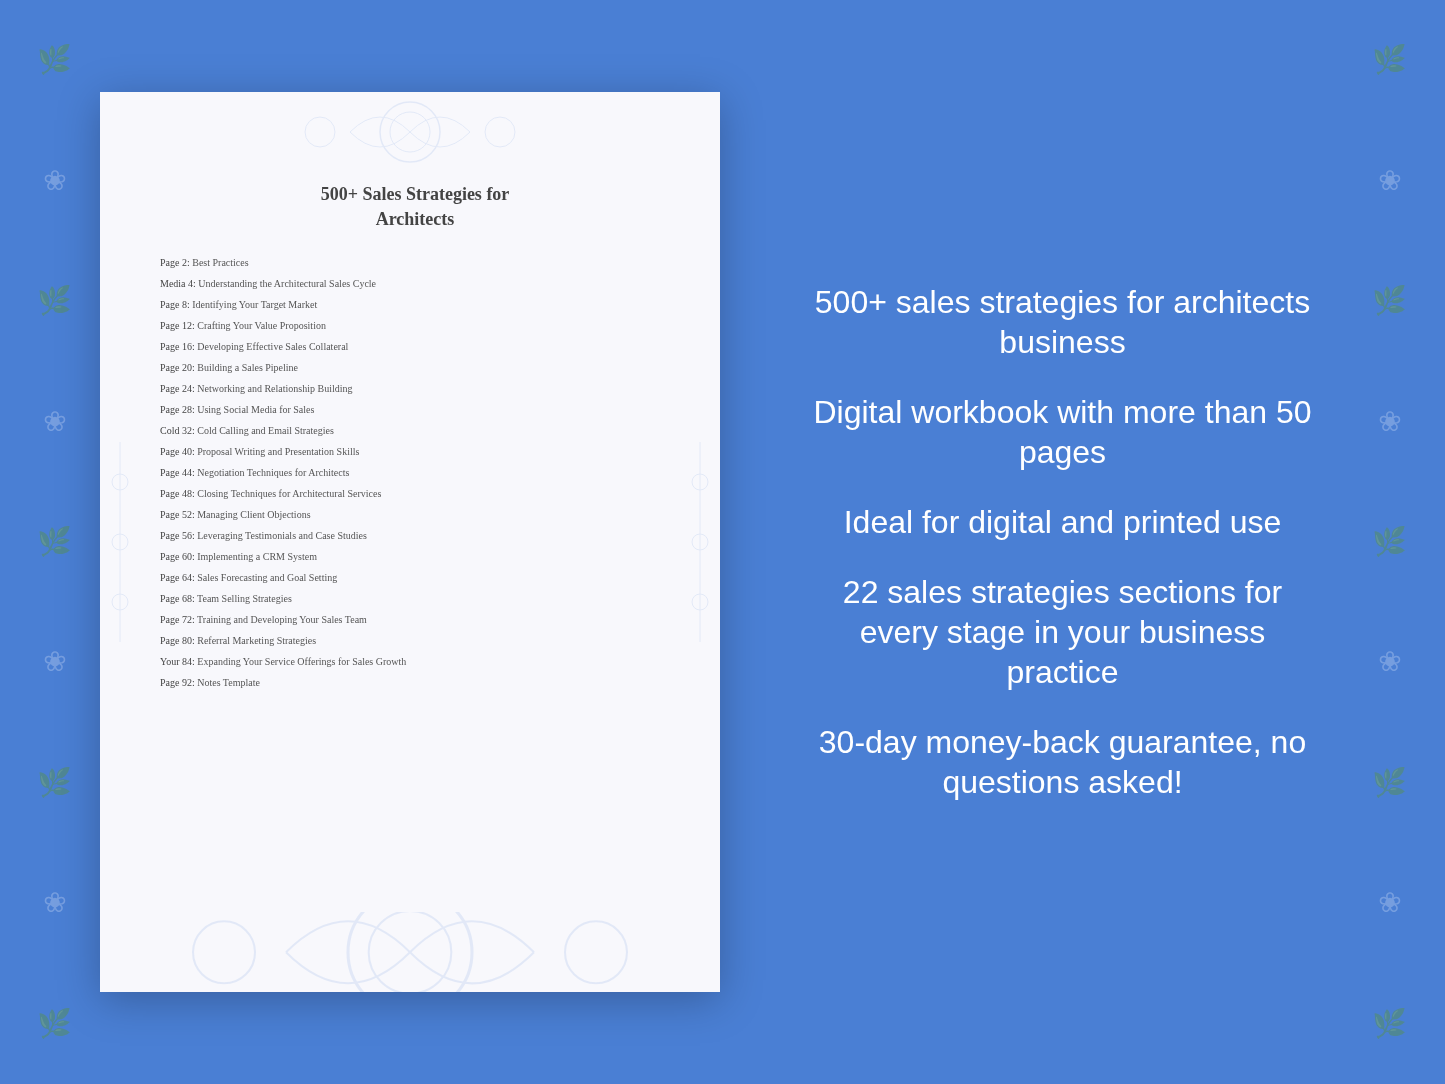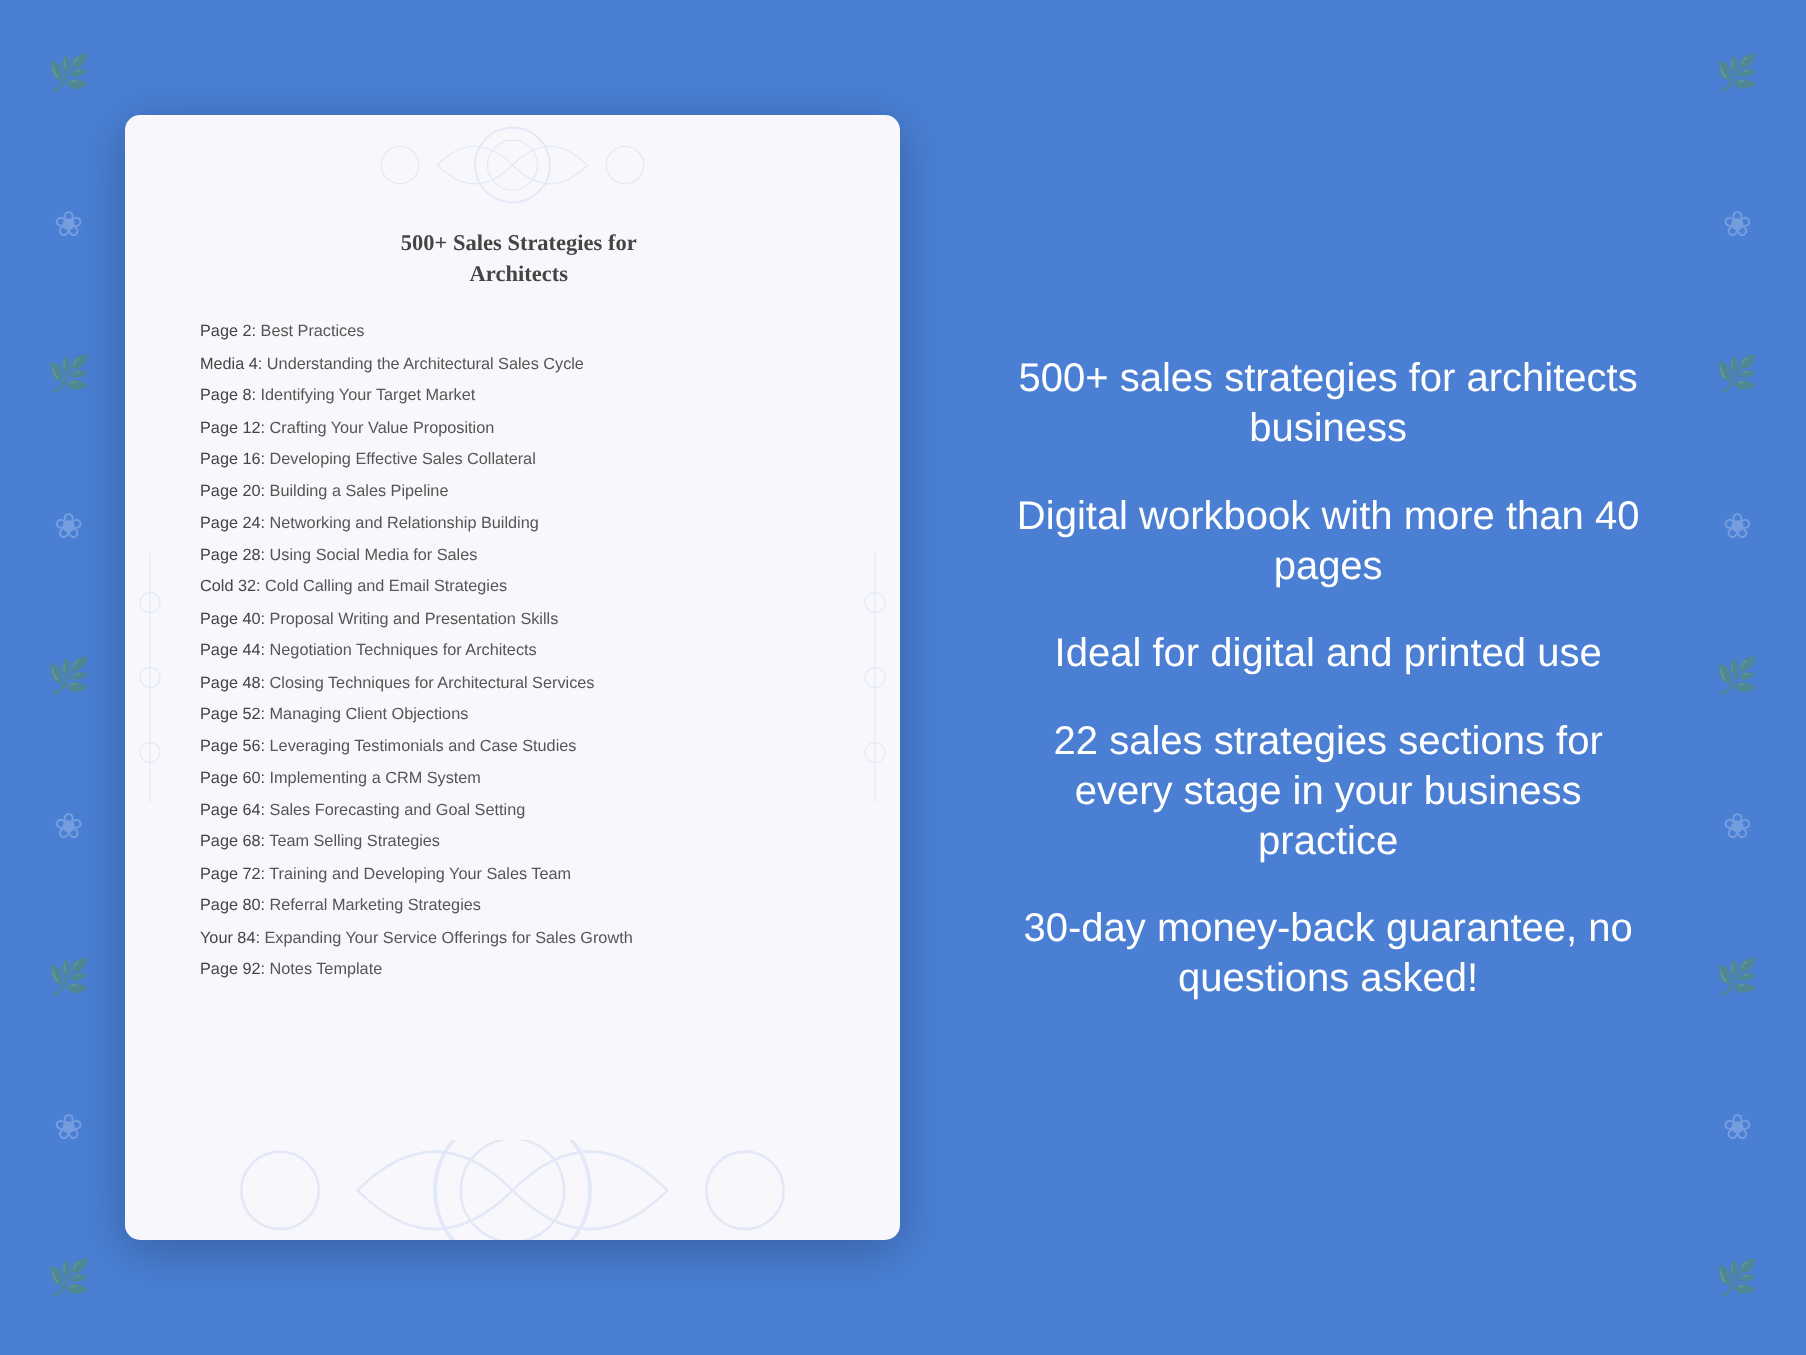--- a/index.html
+++ b/index.html
@@ -45,21 +45,21 @@
       gap: 60px;
       width: 100%;
       padding: 40px 120px 40px 100px;
       position: relative;
       z-index: 2;
     }
 
     
     .document {
       background: #f8f8fc;
-      border-radius: 12px;
+      border-radius: 0;
       width: 620px;
       min-height: 900px;
       padding: 40px 50px 50px 60px;
       box-shadow: 0 8px 40px rgba(0,0,0,0.25);
       position: relative;
       flex-shrink: 0;
     }
 
     .doc-decorative-top {
       position: absolute;
@@ -131,25 +131,25 @@
     }
 
     .doc-subtitle {
       font-size: 13px;
       color: #555;
       margin-bottom: 18px;
       font-family: 'Georgia', serif;
     }
 
     .toc-entry {
-      font-size: 13px;
+      font-size: 10px;
       color: #555;
       padding: 3px 0;
       line-height: 1.5;
-      font-family: Liberation Sans, sans-serif;
+      font-family: Liberation Serif, serif;
     }
 
     .toc-entry .page-num {
       font-weight: normal;
       color: #444;
     }
 
     
     .text-panel {
       flex: 1;
@@ -264,19 +264,19 @@
         <div class="toc-entry"><span class="page-num">Page 72:</span>  Training and Developing Your Sales Team</div>
         <div class="toc-entry"><span class="page-num">Page 80:</span>  Referral Marketing Strategies</div>
         <div class="toc-entry"><span class="page-num">Your 84:</span>  Expanding Your Service Offerings for Sales Growth</div>
         <div class="toc-entry"><span class="page-num">Page 92:</span>  Notes Template</div>
       </div>
 
   </div>
 
   <div class="text-panel" id="features-panel">
   <p class="feature-text">500+ sales strategies for architects business</p>
-      <p class="feature-text">Digital workbook with more than 40 pages</p>
+      <p class="feature-text">Digital workbook with more than 50 pages</p>
       <p class="feature-text">Ideal for digital and printed use</p>
       <p class="feature-text">22 sales strategies sections for every stage in your business practice</p>
       <p class="feature-text">30-day money-back guarantee, no questions asked!</p>
     </div>
 
 </div>
 
 </body></html>

